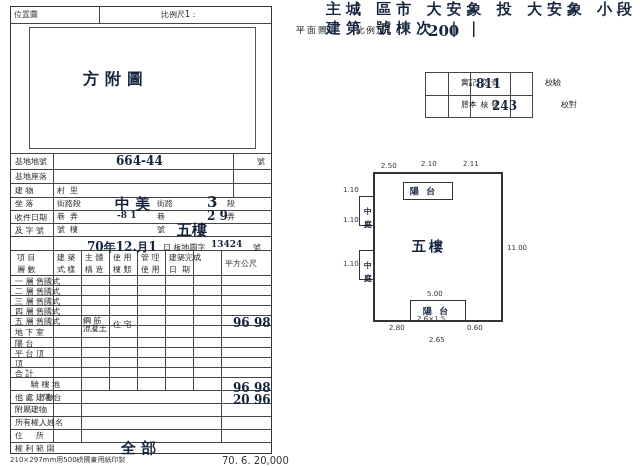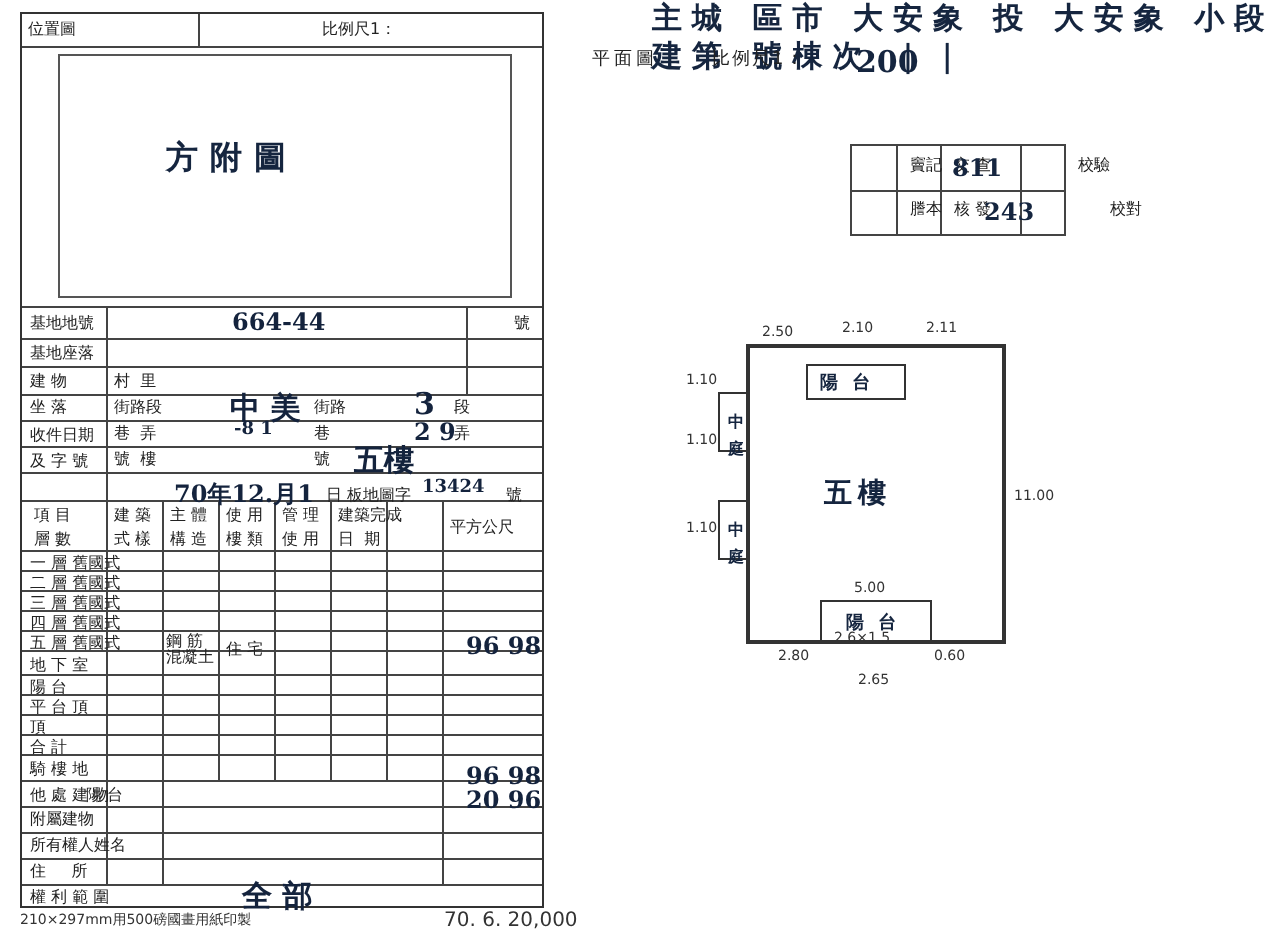--- a/index.html
+++ b/index.html
@@ -70,21 +70,21 @@
     font-family:"DejaVu Serif","Liberation Serif",serif;font-weight:bold;color:#15253f;
   }
   #plan-label{position:absolute;left:0px;top:26px;font-size:9px;letter-spacing:2px;}
   #plan-scale{position:absolute;left:60px;top:26px;font-size:9px;letter-spacing:1px;}
   #plan-scale-val{position:absolute;left:132px;top:22px;font-size:15px;font-family:"DejaVu Serif",serif;font-weight:bold;color:#15253f;}
 
   
   #stamp{position:absolute;left:425px;top:72px;width:106px;height:44px;border:1px solid #444;}
   #stamp .v{position:absolute;top:0;width:1px;height:100%;background:#444;}
   #stamp .h{position:absolute;left:0;top:22px;width:100%;height:1px;background:#444;}
-  .stamp-txt{position:absolute;font-size:8px;line-height:9px;text-align:left;width:22px;padding-left:28px;}
+  .stamp-txt{position:absolute;font-size:8px;line-height:9px;text-align:right;width:22px;padding-left:28px;}
   .stamp-num{position:absolute;font-size:12px;font-family:"DejaVu Serif",serif;font-weight:bold;color:#15253f;}
 
   
   #plan{position:absolute;left:355px;top:160px;width:170px;height:175px;}
   .pl{position:absolute;background:#333;}
   .dim{position:absolute;font-size:7px;color:#333;font-family:"DejaVu Sans",sans-serif;}
   .plan-label{position:absolute;font-size:9px;color:#15253f;font-family:"DejaVu Serif",serif;font-weight:bold;letter-spacing:2px;}
   .plan-label-v{
     position:absolute;font-size:8px;color:#15253f;font-family:"DejaVu Serif",serif;font-weight:bold;
     writing-mode:vertical-rl;text-orientation:upright;letter-spacing:1px;
@@ -180,21 +180,21 @@
       <span class="cell-label" style="left:4px;top:124px;">一 層 舊國式</span>
       <span class="cell-label" style="left:4px;top:134px;">二 層 舊國式</span>
       <span class="cell-label" style="left:4px;top:144px;">三 層 舊國式</span>
       <span class="cell-label" style="left:4px;top:154px;">四 層 舊國式</span>
       <span class="cell-label" style="left:4px;top:164px;">五 層 舊國式</span>
       <span class="cell-label" style="left:4px;top:175px;">地 下 室</span>
       <span class="cell-label" style="left:4px;top:186px;">陽 台</span>
       <span class="cell-label" style="left:4px;top:196px;">平 台 頂</span>
       <span class="cell-label" style="left:4px;top:206px;">頂</span>
       <span class="cell-label" style="left:4px;top:216px;">合 計</span>
-      <span class="cell-label" style="left:4px;top:227px;">騎 樓 地</span>
+      <span class="cell-label" style="left:20px;top:227px;">騎 樓 地</span>
       <span class="cell-label" style="left:4px;top:240px;">他 處 建 物</span>
       <span class="cell-label" style="left:4px;top:252px;">附屬建物</span>
       <span class="cell-label" style="left:4px;top:265px;">所有權人姓名</span>
       <span class="cell-label" style="left:4px;top:278px;">住&nbsp;&nbsp;&nbsp;&nbsp;&nbsp;所</span>
       <span class="cell-label" style="left:4px;top:291px;">權 利 範 圍</span>
 
       <span class="hw" style="left:105px;top:1px;">664-44</span>
       <span class="cell-label" style="left:246px;top:4px;">號</span>
 
       <span class="hw hw-lg" style="left:104px;top:42px;">中 美</span>

